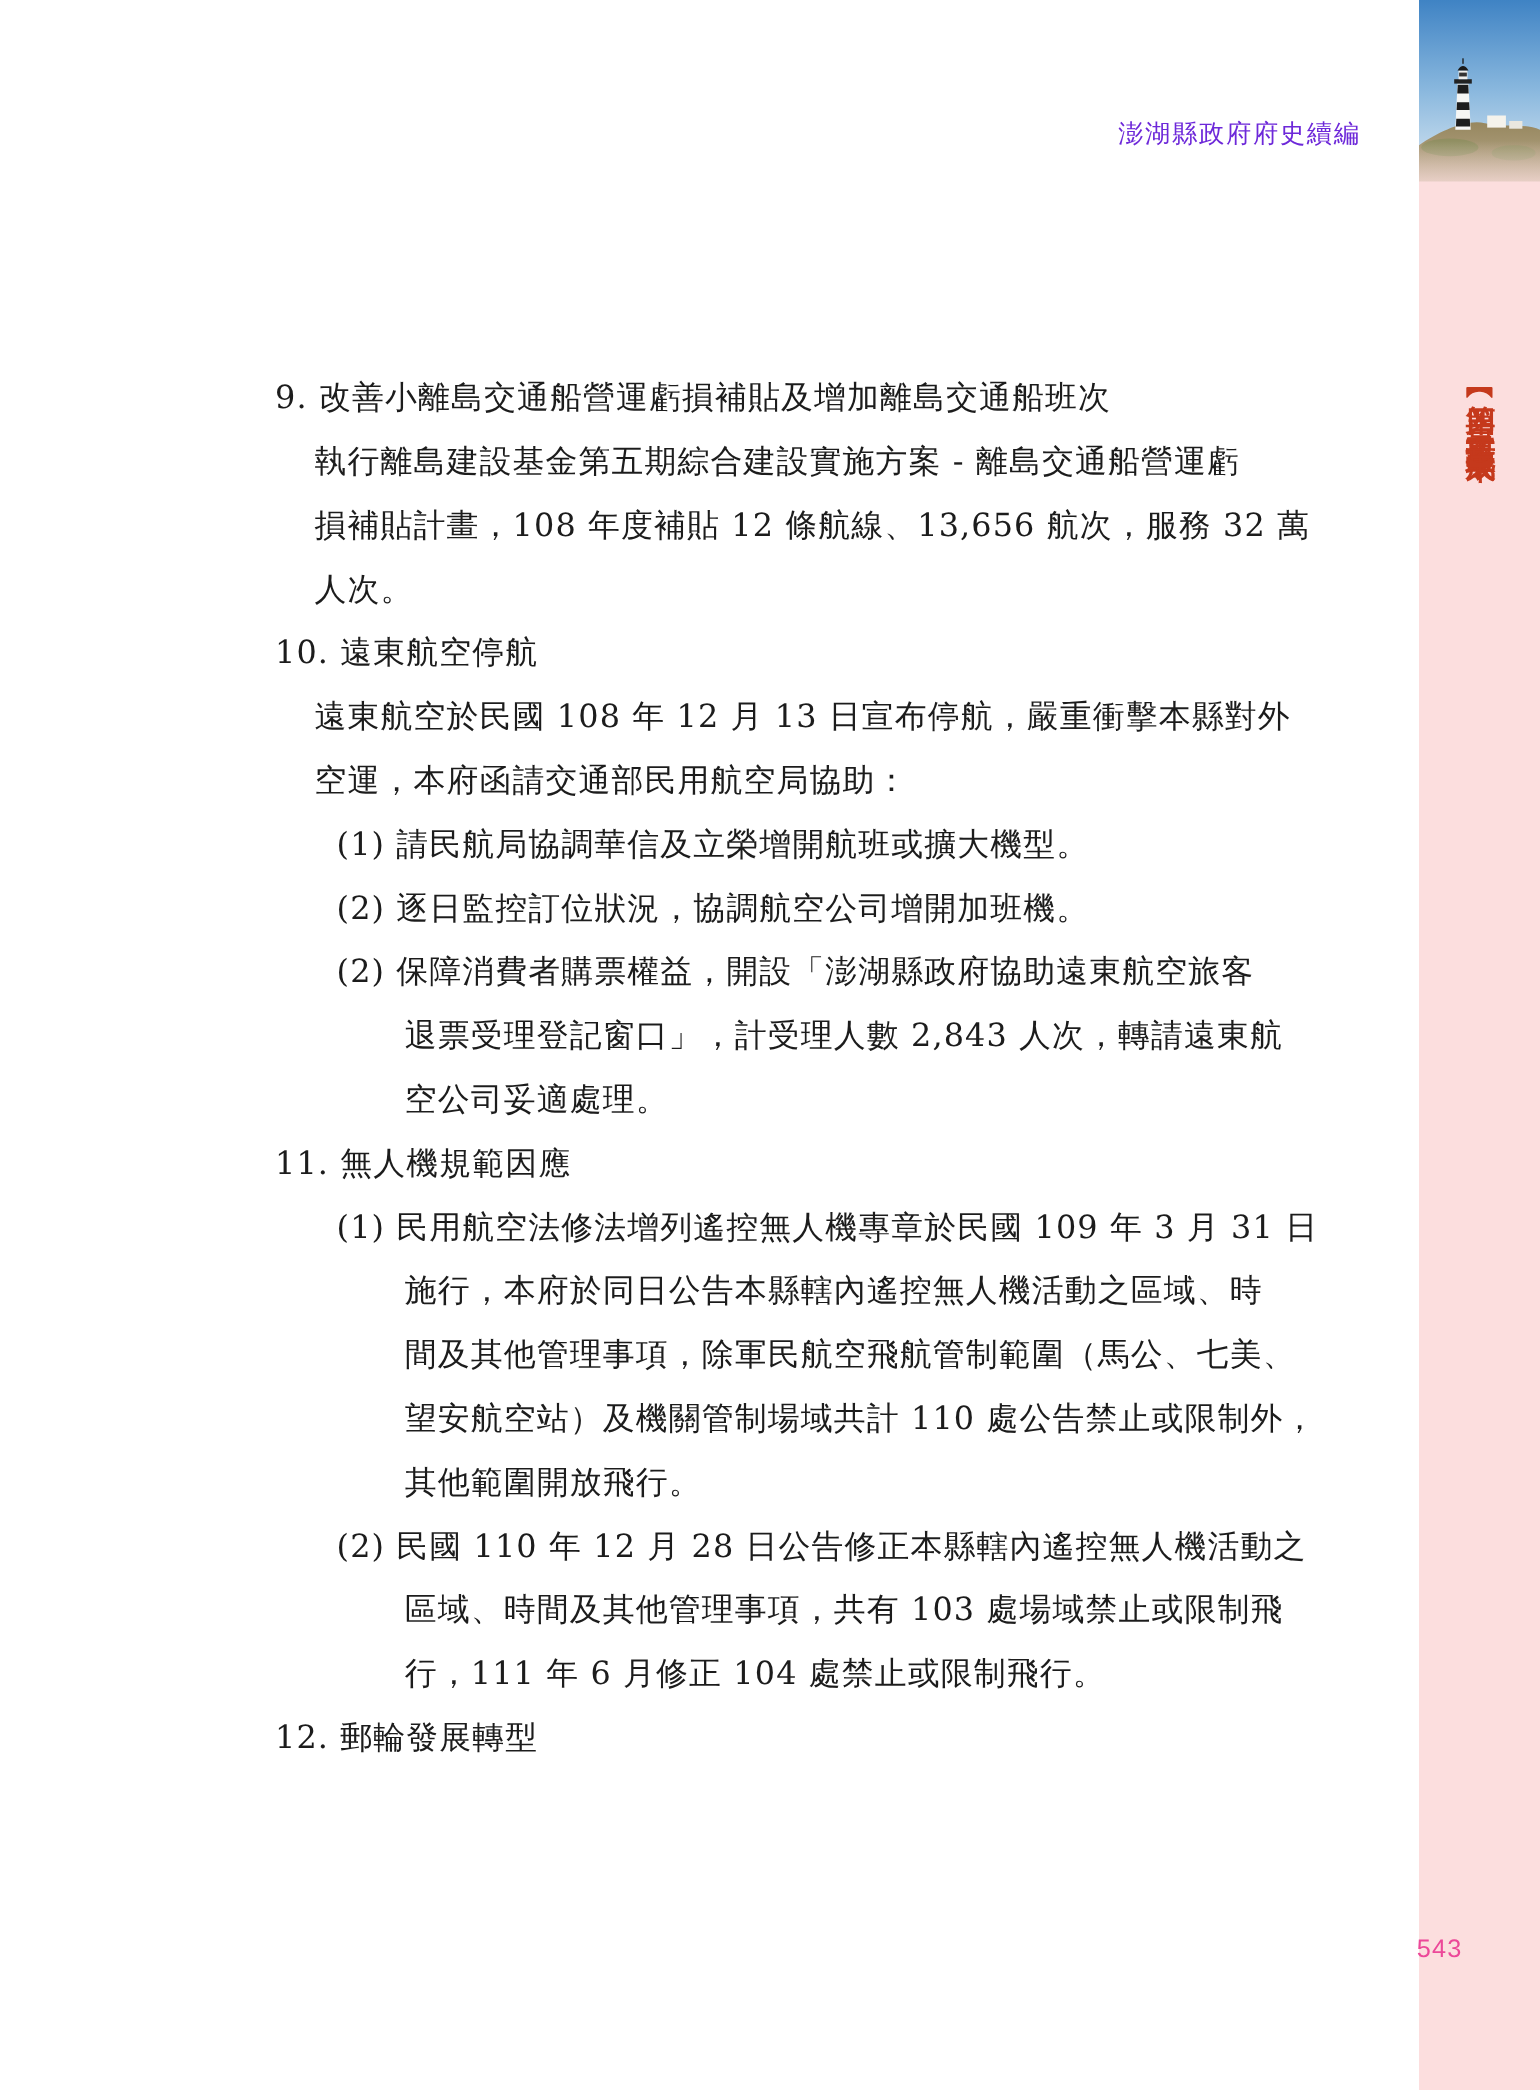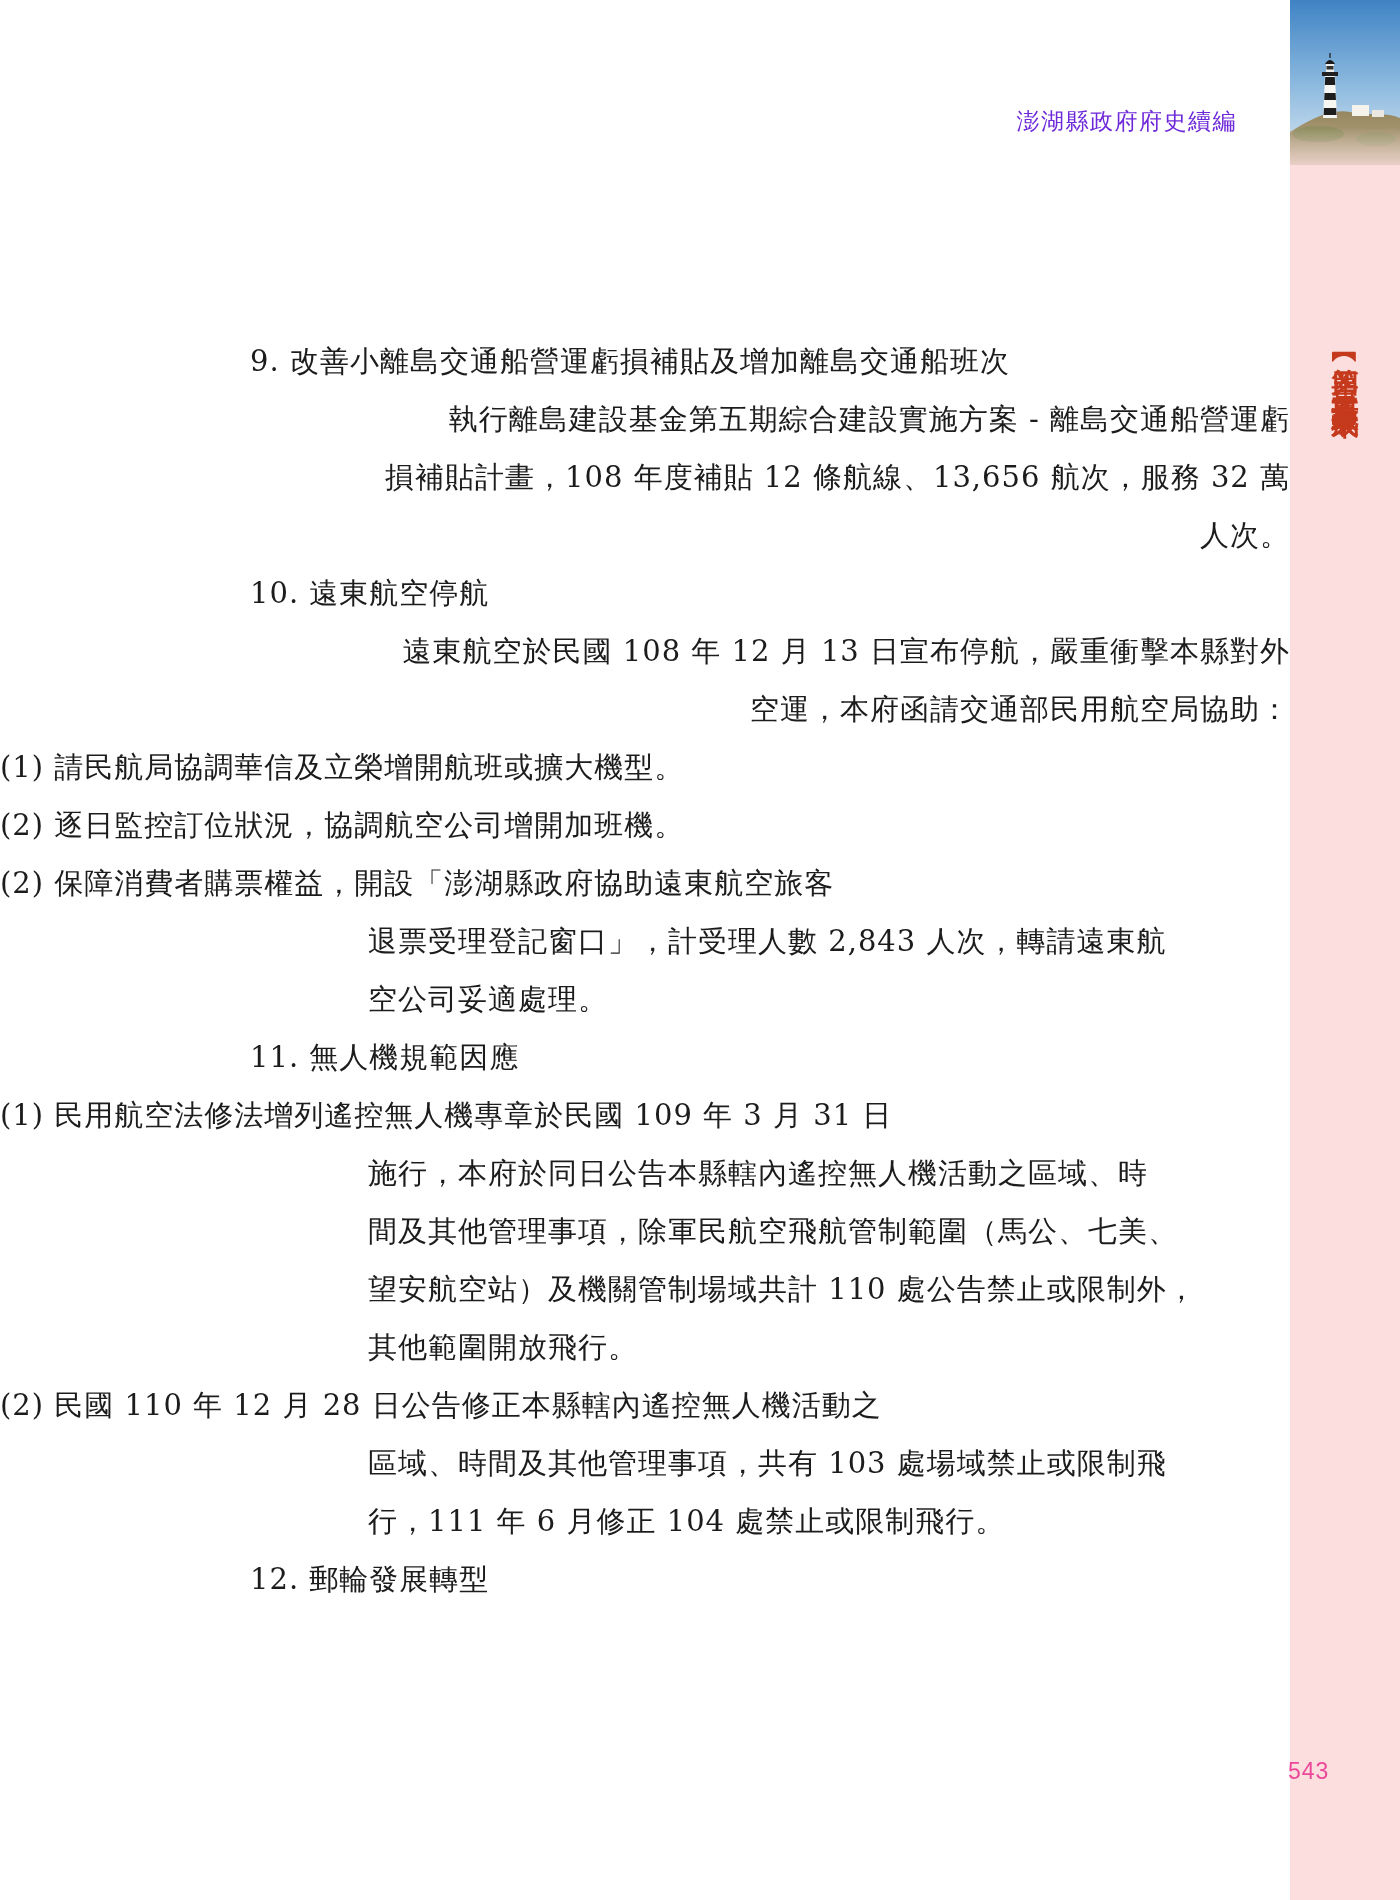--- a/index.html
+++ b/index.html
@@ -41,23 +41,23 @@
   }
   
   .content{
     position:absolute;left:0;top:332px;width:1290px;
   }
   .line{
     height:58px;line-height:58px;font-size:29px;letter-spacing:1px;
     white-space:nowrap;
   }
   .line.item{padding-left:250px;}
-  .line.para{padding-left:286px;text-align:right;}
+  .line.para{padding-left:286px;}
   .line.para2{padding-left:315px;}
-  .line.sub{}
+  .line.sub{padding-left:306px;}
   .line.subcont{padding-left:340px;margin-left:28px;}
 </style>
 </head>
 <body>
 
 <div class="side-strip"></div>
 
 <svg class="lighthouse-art" viewBox="0 0 110 195" xmlns="http://www.w3.org/2000/svg">
   <defs>
     <linearGradient id="sky" x1="0" y1="0" x2="0" y2="1">

